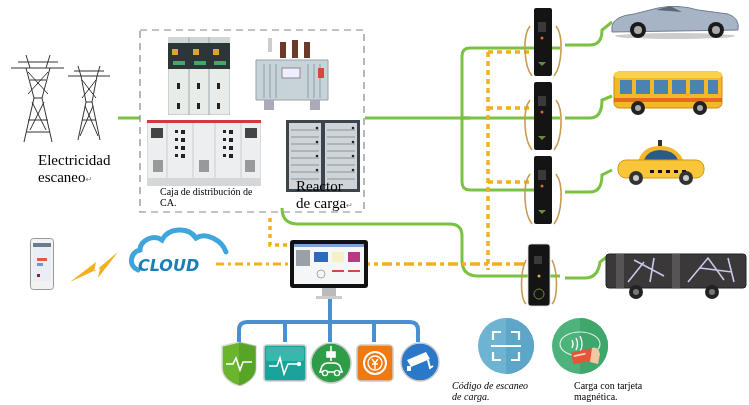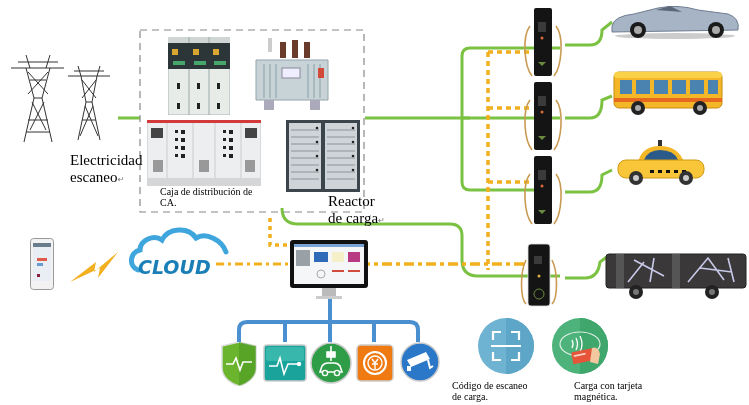--- a/index.html
+++ b/index.html
@@ -1,23 +1,23 @@
 <!DOCTYPE html>
 <html><head>
 <meta charset="utf-8">
 <style>
   html, body { margin: 0; padding: 0; background: #ffffff; }
   body { width: 749px; height: 405px; position: relative; overflow: hidden; font-family: "Liberation Serif", serif; }
   .abs { position: absolute; }
   svg.lines { position: absolute; left: 0; top: 0; width: 749px; height: 405px; }
   .lbl { position: absolute; color: #000; font-family: "Liberation Serif", serif; line-height: 1.1; }
-  .lbl-lg { font-size: 15px; margin-left: 32px; }
+  .lbl-lg { font-size: 15px; }
   .lbl-sm { font-size: 10px; }
   .pilcrow { font-size: 8px; color: #777; }
-  .cloud-text { position: absolute; font-family: "DejaVu Sans", sans-serif; font-style: italic; font-weight: bold; font-size: 19px; color: #1b7fb7; letter-spacing: 0px; }
+  .cloud-text { position: absolute; font-family: "DejaVu Sans", sans-serif; font-style: italic; font-weight: bold; font-size: 16px; color: #1b7fb7; letter-spacing: 0px; }
 </style>
 </head>
 <body>
 
 <svg class="lines" viewBox="0 0 749 405">
 
   <line x1="118" y1="118" x2="140" y2="118" stroke="#7cc242" stroke-width="3"></line>
 
   <path d="M365 118 L470 118" fill="none" stroke="#7cc242" stroke-width="3"></path>
   <path d="M470 48 Q462 48 462 56 L462 182 Q462 190 470 190 L550 190" fill="none" stroke="#7cc242" stroke-width="3"></path>
@@ -167,21 +167,21 @@
       <circle cx="31" cy="8" r="1.3"></circle>
       <circle cx="31" cy="22" r="1.3"></circle>
       <circle cx="31" cy="36" r="1.3"></circle>
       <circle cx="31" cy="50" r="1.3"></circle>
       <circle cx="67" cy="8" r="1.3"></circle>
       <circle cx="67" cy="22" r="1.3"></circle>
       <circle cx="67" cy="36" r="1.3"></circle>
       <circle cx="67" cy="50" r="1.3"></circle>
     </g>
 </svg>
-<div class="lbl lbl-lg" style="left:296px; top:193px;">
+<div class="lbl lbl-lg" style="left:296px; top:178px;">
   <span>Reactor</span><br>
   <span>de carga</span><span class="pilcrow">↵</span>
 </div>
 
 <svg class="abs" style="left:30px; top:238px;" width="24" height="52" viewBox="0 0 24 52">
   <rect x="0.5" y="0.5" width="23" height="51" rx="3" fill="#f2f2f2" stroke="#999"></rect>
   <rect x="3" y="5" width="18" height="38" fill="#e8eef3"></rect>
   <rect x="3" y="5" width="18" height="4" fill="#6a7d8c"></rect>
   <rect x="7" y="20" width="10" height="3" fill="#e05a4a"></rect>
   <rect x="7" y="25" width="6" height="3" fill="#6a9ad0"></rect>
@@ -334,20 +334,20 @@
 <svg class="abs" style="left:552px; top:318px;" width="56" height="56" viewBox="0 0 56 56">
   <circle cx="28" cy="28" r="28" fill="#4db37a"></circle>
   <path d="M28 0 A28 28 0 0 1 28 56 Z" fill="#3fa66c"></path>
   <ellipse cx="28" cy="26" rx="20" ry="12" fill="none" stroke="#fff" stroke-width="1.2" opacity="0.8"></ellipse>
   <path d="M20 22 Q22 26 20 30 M24 20 Q27 26 24 32 M28 18 Q32 26 28 34" fill="none" stroke="#fff" stroke-width="1.3"></path>
   <rect x="20" y="32" width="24" height="12" rx="1.5" fill="#e6553a" transform="rotate(-12 32 38)"></rect>
   <rect x="22" y="35" width="12" height="2" fill="#f8d0c0" transform="rotate(-12 32 38)"></rect>
   <path d="M40 30 Q46 28 48 36 L46 46 L38 44 Z" fill="#f3c7a0"></path>
 </svg>
 
-<div class="lbl lbl-sm" style="left:452px; top:380px; width:96px;">
+<div class="lbl lbl-sm" style="left:452px; top:380px; width:96px;font-style:italic;">
   <span>Código de escaneo</span><br>
   <span>de carga.</span>
 </div>
 <div class="lbl lbl-sm" style="left:558px; top:380px; width:98px;margin-left:16px;">
   <span>Carga con tarjeta</span><br>
   <span>magnética.</span>
 </div>
 
 </body></html>

